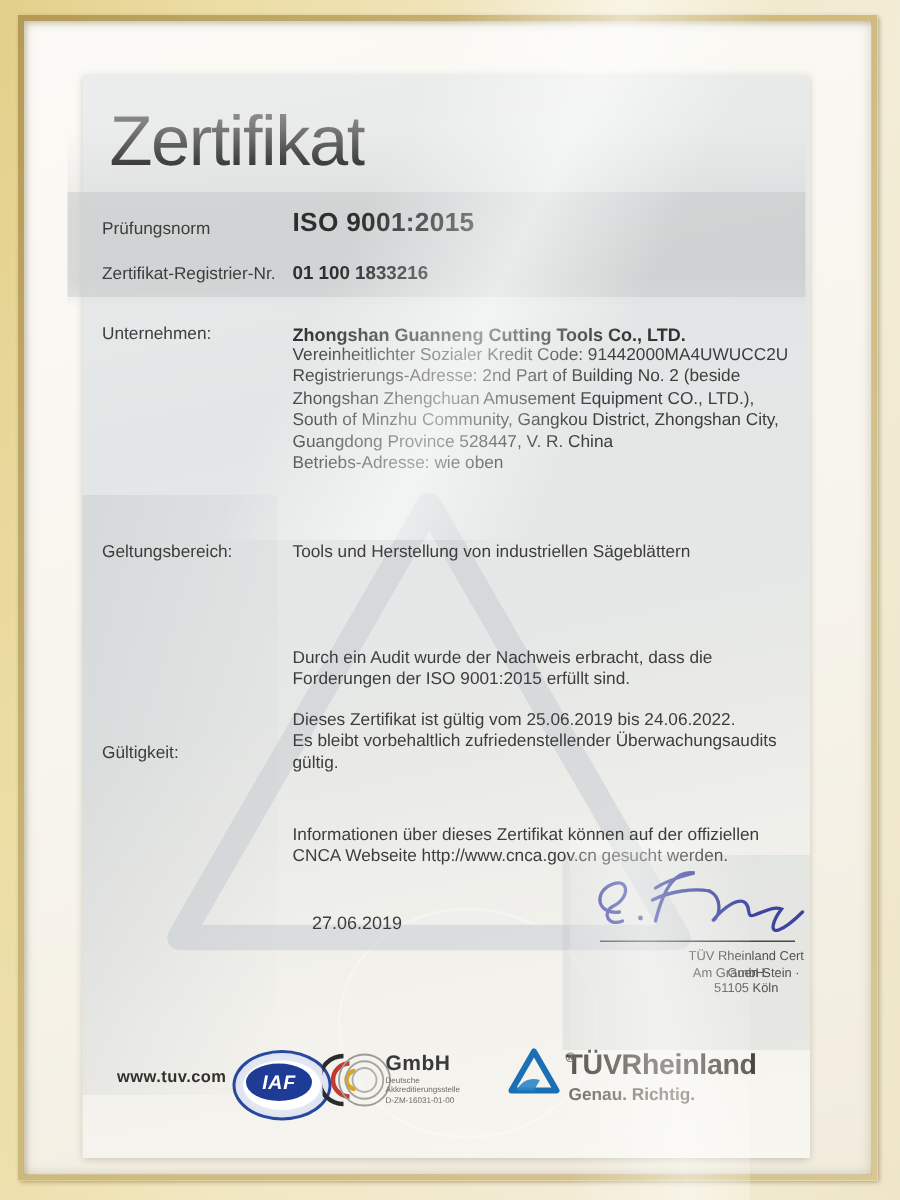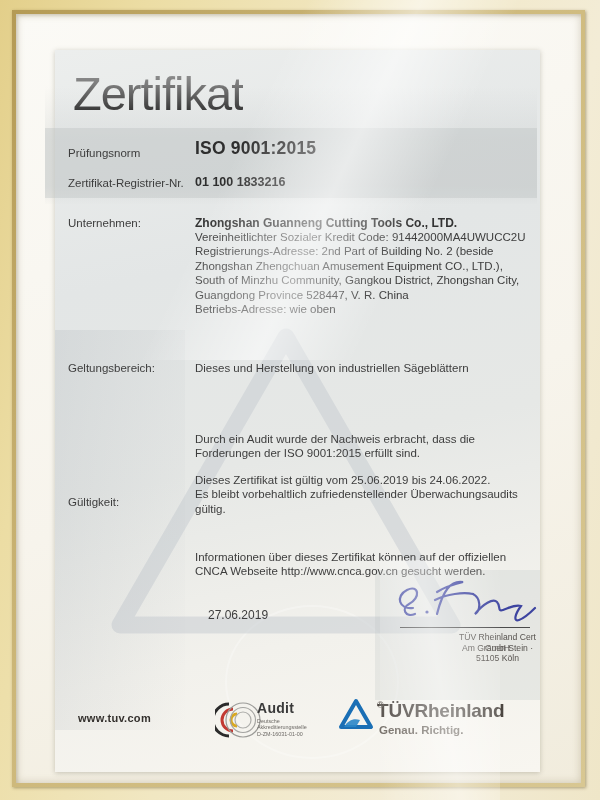--- a/index.html
+++ b/index.html
@@ -97,21 +97,21 @@
   <div class="txt lbl" style="top:166px">Unternehmen:</div>
   <div class="txt val company" style="top:166px">Zhongshan Guanneng Cutting Tools Co., LTD.</div>
   <div class="txt val" style="top:180px;width:340px">Vereinheitlichter Sozialer Kredit Code: 91442000MA4UWUCC2U
 Registrierungs-Adresse: 2nd Part of Building No. 2 (beside
 Zhongshan Zhengchuan Amusement Equipment CO., LTD.),
 South of Minzhu Community, Gangkou District, Zhongshan City,
 Guangdong Province 528447, V. R. China
 Betriebs-Adresse: wie oben</div>
 
   <div class="txt lbl" style="top:311px">Geltungsbereich:</div>
-  <div class="txt val" style="top:311px;width:340px">Dieses und Herstellung von industriellen Sägeblättern</div>
+  <div class="txt val" style="top:311px;width:340px">Tools und Herstellung von industriellen Sägeblättern</div>
 
   <div class="txt val" style="top:382px;width:340px">Durch ein Audit wurde der Nachweis erbracht, dass die
 Forderungen der ISO 9001:2015 erfüllt sind.</div>
 
   <div class="txt lbl" style="top:445px">Gültigkeit:</div>
   <div class="txt val" style="top:423px;width:345px">Dieses Zertifikat ist gültig vom 25.06.2019 bis 24.06.2022.
 Es bleibt vorbehaltlich zufriedenstellender Überwachungsaudits
 gültig.</div>
 
   <div class="txt val" style="top:500px;width:345px">Informationen über dieses Zertifikat können auf der offiziellen
@@ -126,30 +126,35 @@
   </svg>
   <div class="sig-line"></div>
   <div class="issuer">
     <span>TÜV Rheinland Cert GmbH</span>
       <br>
     <span>Am Grauen Stein · 51105 Köln</span>
   </div>
 
   <div class="website">www.tuv.com</div>
 
+  <div class="iaf">
+    <div class="iaf-inner">
+      <span>IAF</span>
+    </div>
+  </div>
 
   <svg class="dakks" width="46" height="46" viewBox="0 0 46 46">
     <path d="M14,8 A16,16 0 0,0 14,40" fill="none" stroke="#2b2b2b" stroke-width="3"></path>
     <path d="M18,13 A11,11 0 0,0 18,35" fill="none" stroke="#c23a32" stroke-width="3"></path>
     <path d="M22,18 A6,6 0 0,0 22,30" fill="none" stroke="#d9a820" stroke-width="3"></path>
     <circle cx="28" cy="24" r="17" fill="none" stroke="#9b9b98" stroke-width="1.2"></circle>
     <circle cx="28" cy="24" r="12.5" fill="none" stroke="#a4a4a1" stroke-width="1.2"></circle>
     <circle cx="28" cy="24" r="8" fill="none" stroke="#adadaa" stroke-width="1.2"></circle>
   </svg>
-  <div class="dakks-name">Audit</div>
+  <div class="dakks-name">GmbH</div>
   <div class="txt dakks-sub">Deutsche
 Akkreditierungsstelle
 D-ZM-16031-01-00</div>
 
   <svg class="tuv-tri" width="36" height="32" viewBox="0 0 36 32">
     <polygon points="18,3 33,29 3,29" fill="none" stroke="#1a6fb5" stroke-width="4" stroke-linejoin="round"></polygon>
     <path d="M6,29 C10,22 16,20 22,22 L18,29 Z" fill="#2a86c8" opacity="0.9"></path>
   </svg>
   <div class="tuv-brand">
     <span>TÜVRheinland</span>

